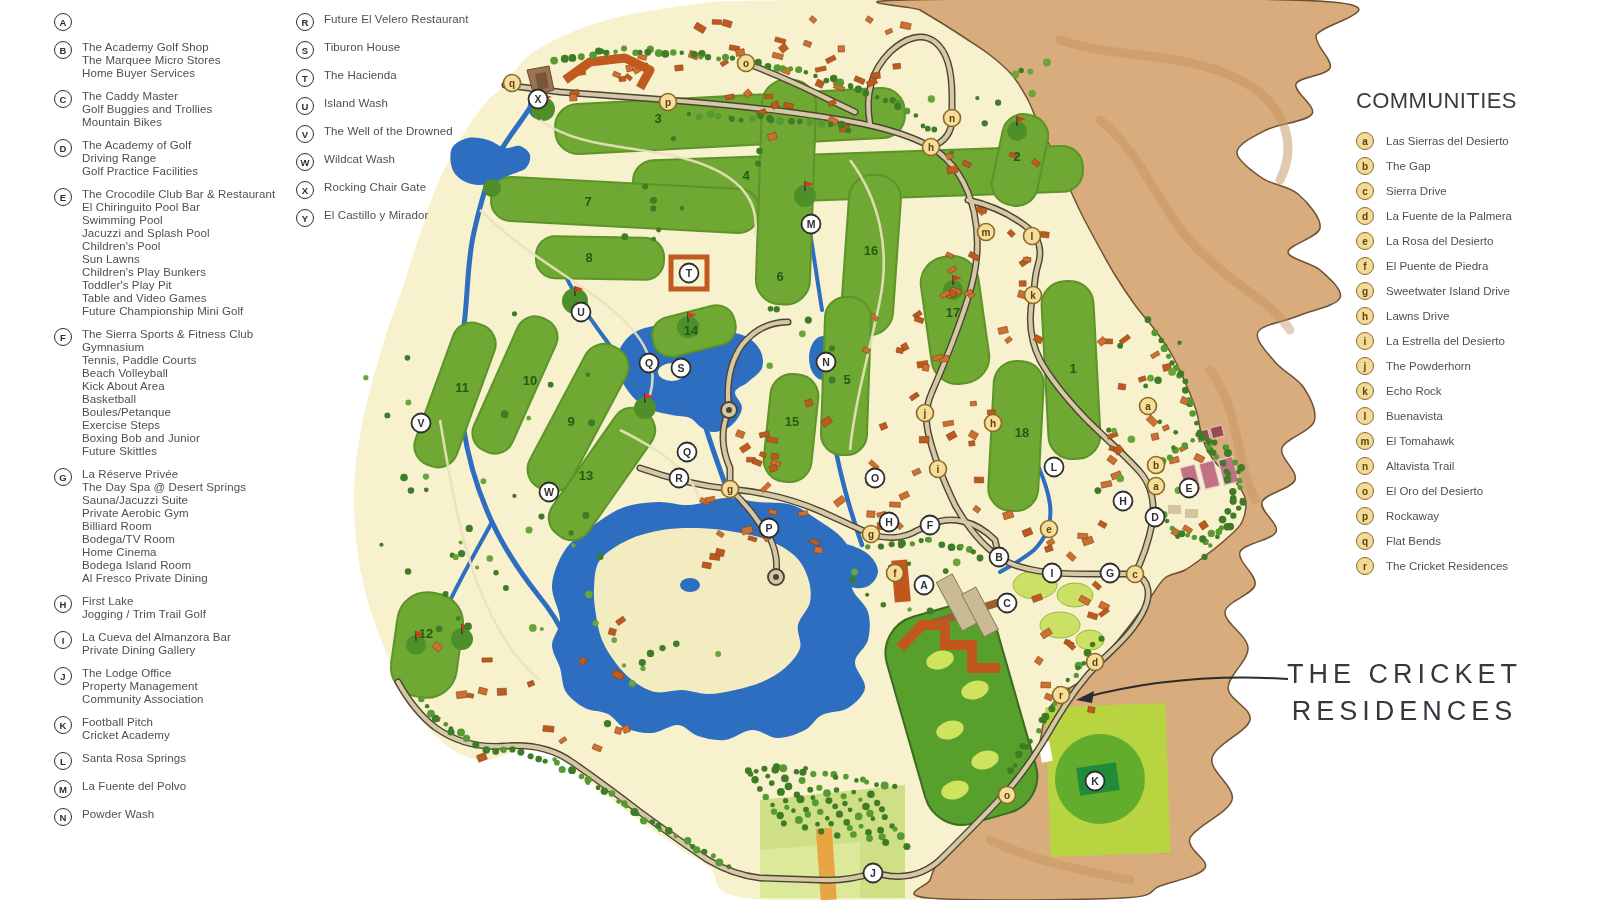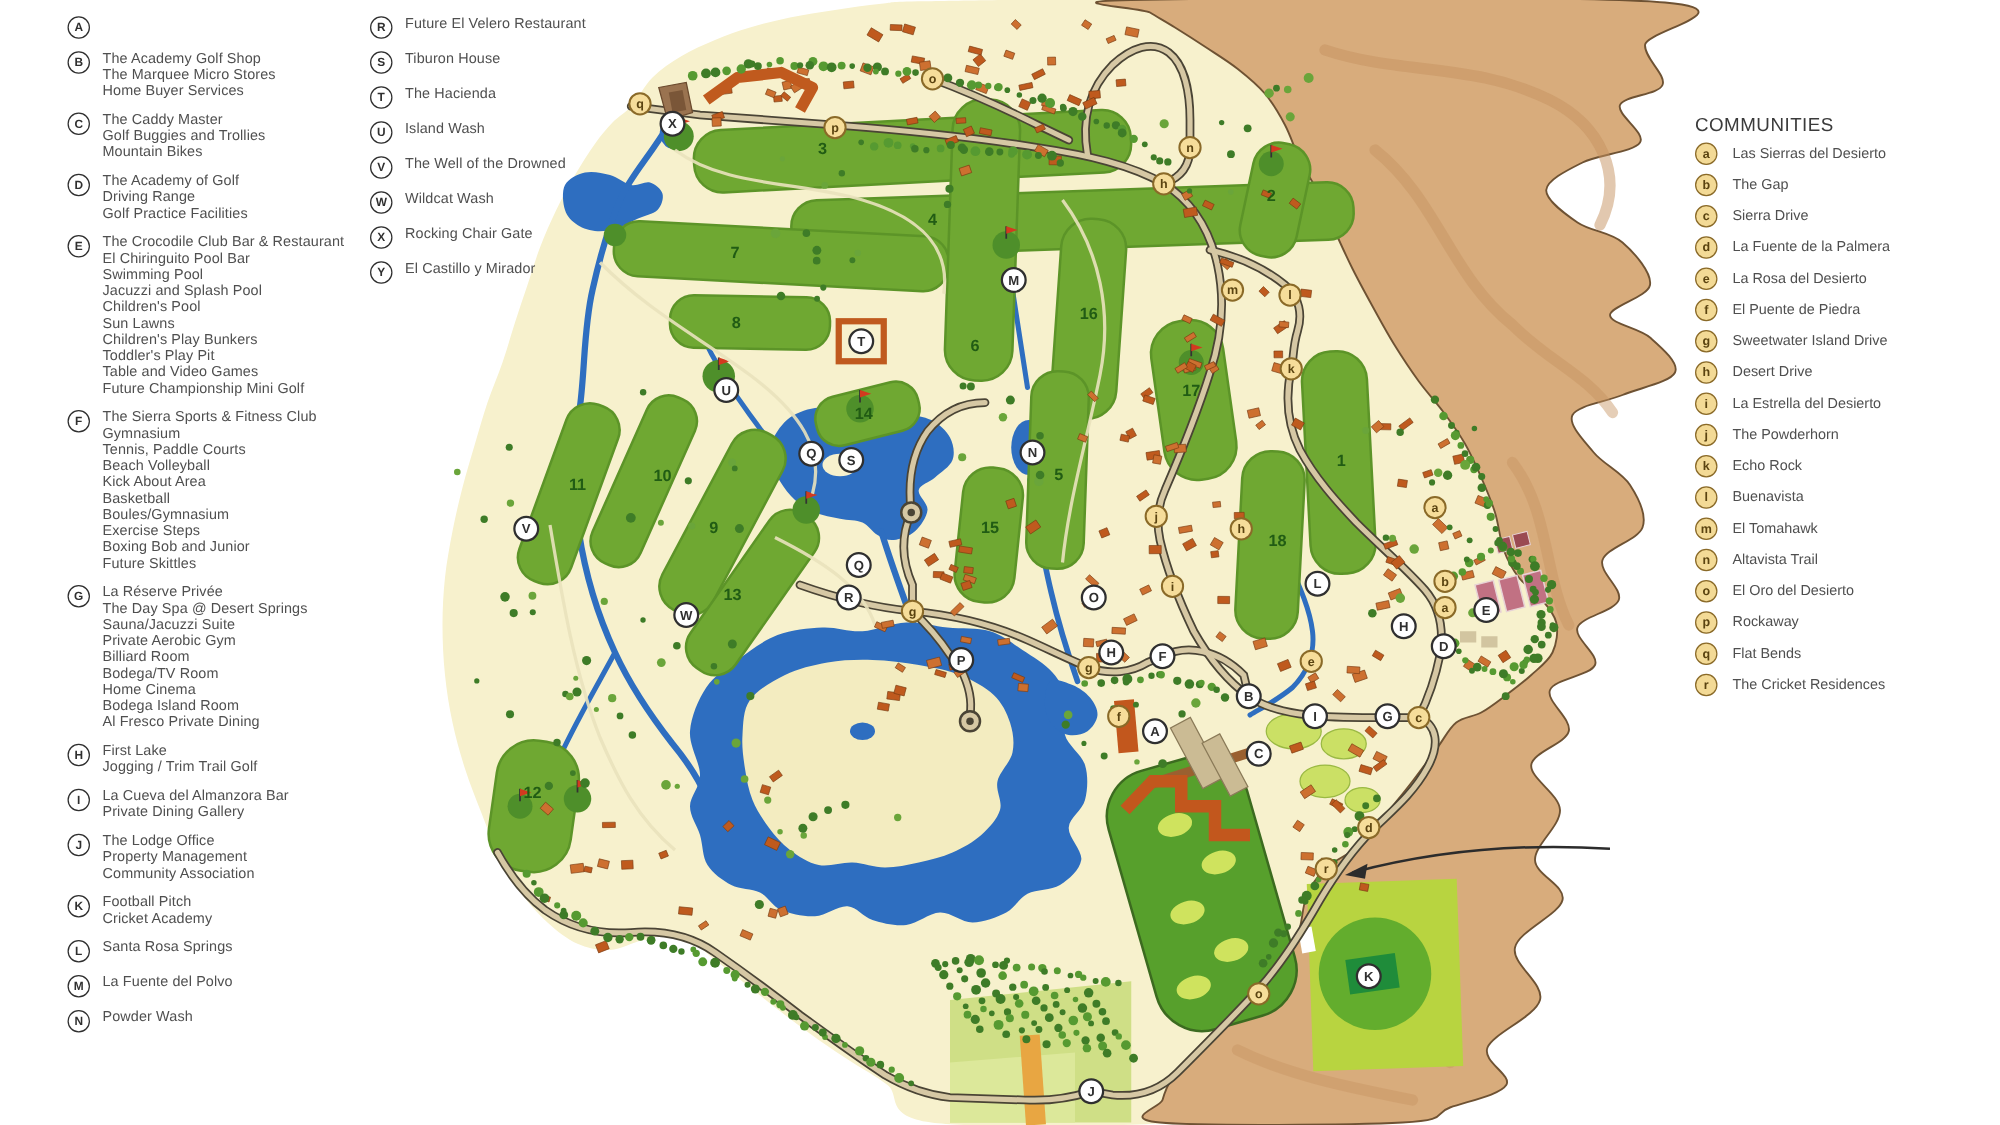--- a/index.html
+++ b/index.html
@@ -8,21 +8,21 @@
   #map{position:absolute;left:0;top:0;width:1600px;height:900px;}
   .legend{position:absolute;z-index:5;}
   .legend-left{left:54px;top:13px;width:245px;}
   .legend-mid{left:296px;top:13px;width:185px;}
   .lg-item{display:flex;gap:10px;margin-bottom:10px;}
   .lg-badge{flex:none;width:16px;height:16px;border:1.7px solid #2f2f2f;border-radius:50%;
             background:#fff;color:#2f2f2f;font-size:9.5px;font-weight:bold;
             display:flex;align-items:center;justify-content:center;margin-top:0;}
   .lg-lines{font-size:11.5px;line-height:13px;color:#4f4f4f;letter-spacing:.1px;}
   .communities{position:absolute;left:1356px;top:88px;width:238px;z-index:5;}
-  .comm-title{font-size:15px;line-height:26px;color:#3b3b3b;letter-spacing:.4px;}
+  .comm-title{font-size:22px;line-height:26px;color:#3b3b3b;letter-spacing:.4px;margin-bottom:18px;}
   .comm-item{display:flex;align-items:center;gap:12px;margin-bottom:7px;}
   .comm-badge{flex:none;width:16px;height:16px;border:1.6px solid #8a6a28;border-radius:50%;
               background:#f3da96;color:#5a4310;font-size:10px;font-weight:bold;
               display:flex;align-items:center;justify-content:center;}
   .comm-label{font-size:11.5px;color:#4f4f4f;}
   .callout{position:absolute;left:1282px;top:656px;width:245px;text-align:center;
            font-size:27px;letter-spacing:5px;color:#34383c;line-height:37px;z-index:5;}
 </style>
 </head>
 <body>
@@ -1063,21 +1063,21 @@
       </div>
       <div class="lg-item">
         <span class="lg-badge">F</span>
         <div class="lg-lines">
           <div>The Sierra Sports &amp; Fitness Club</div>
           <div>Gymnasium</div>
           <div>Tennis, Paddle Courts</div>
           <div>Beach Volleyball</div>
           <div>Kick About Area</div>
           <div>Basketball</div>
-          <div>Boules/Gymnasium</div>
+          <div>Boules/Petanque</div>
           <div>Exercise Steps</div>
           <div>Boxing Bob and Junior</div>
           <div>Future Skittles</div>
         </div>
       </div>
       <div class="lg-item">
         <span class="lg-badge">G</span>
         <div class="lg-lines">
           <div>La Réserve Privée</div>
           <div>The Day Spa @ Desert Springs</div>
@@ -1216,21 +1216,21 @@
         <div class="comm-item">
           <span class="comm-badge">f</span>
           <span class="comm-label">El Puente de Piedra</span>
         </div>
         <div class="comm-item">
           <span class="comm-badge">g</span>
           <span class="comm-label">Sweetwater Island Drive</span>
         </div>
         <div class="comm-item">
           <span class="comm-badge">h</span>
-          <span class="comm-label">Desert Drive</span>
+          <span class="comm-label">Lawns Drive</span>
         </div>
         <div class="comm-item">
           <span class="comm-badge">i</span>
           <span class="comm-label">La Estrella del Desierto</span>
         </div>
         <div class="comm-item">
           <span class="comm-badge">j</span>
           <span class="comm-label">The Powderhorn</span>
         </div>
         <div class="comm-item">
@@ -1259,14 +1259,18 @@
         </div>
         <div class="comm-item">
           <span class="comm-badge">q</span>
           <span class="comm-label">Flat Bends</span>
         </div>
         <div class="comm-item">
           <span class="comm-badge">r</span>
           <span class="comm-label">The Cricket Residences</span>
         </div>
       </div>
+  </div>
+  <div class="callout">
+    <div>THE CRICKET</div>
+    <div>RESIDENCES</div>
   </div>
 </div>
 
 </body></html>

